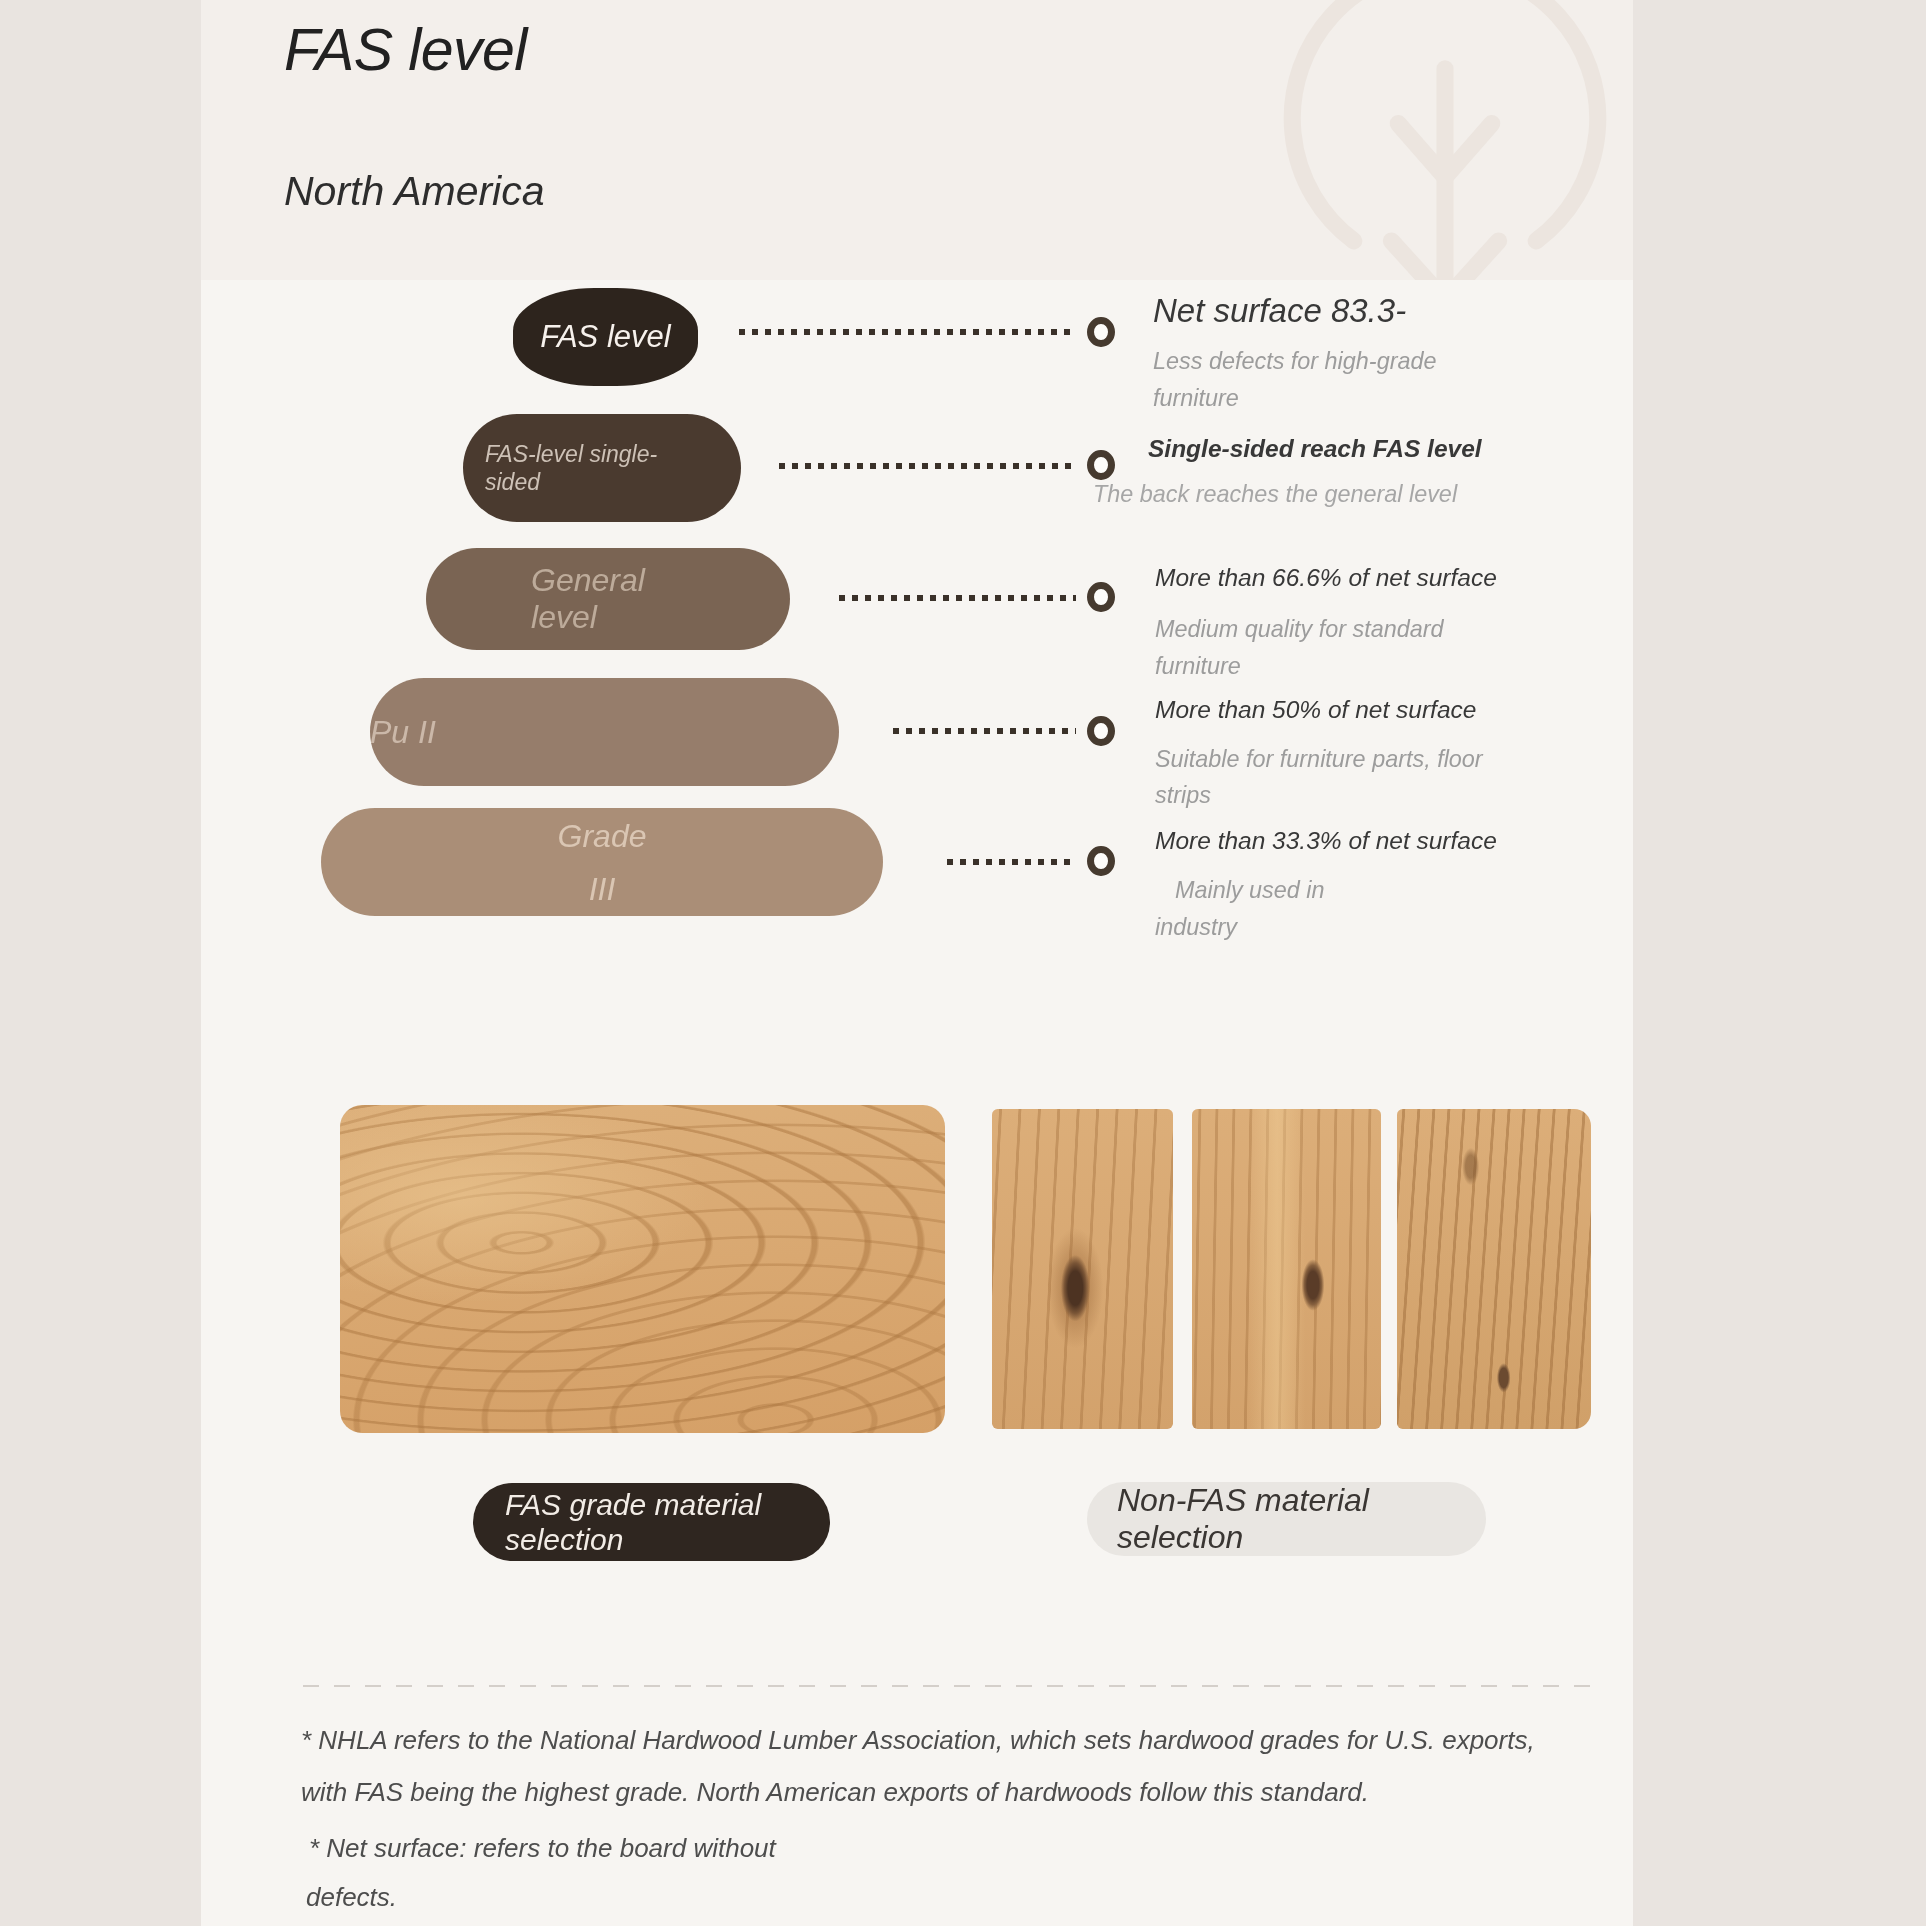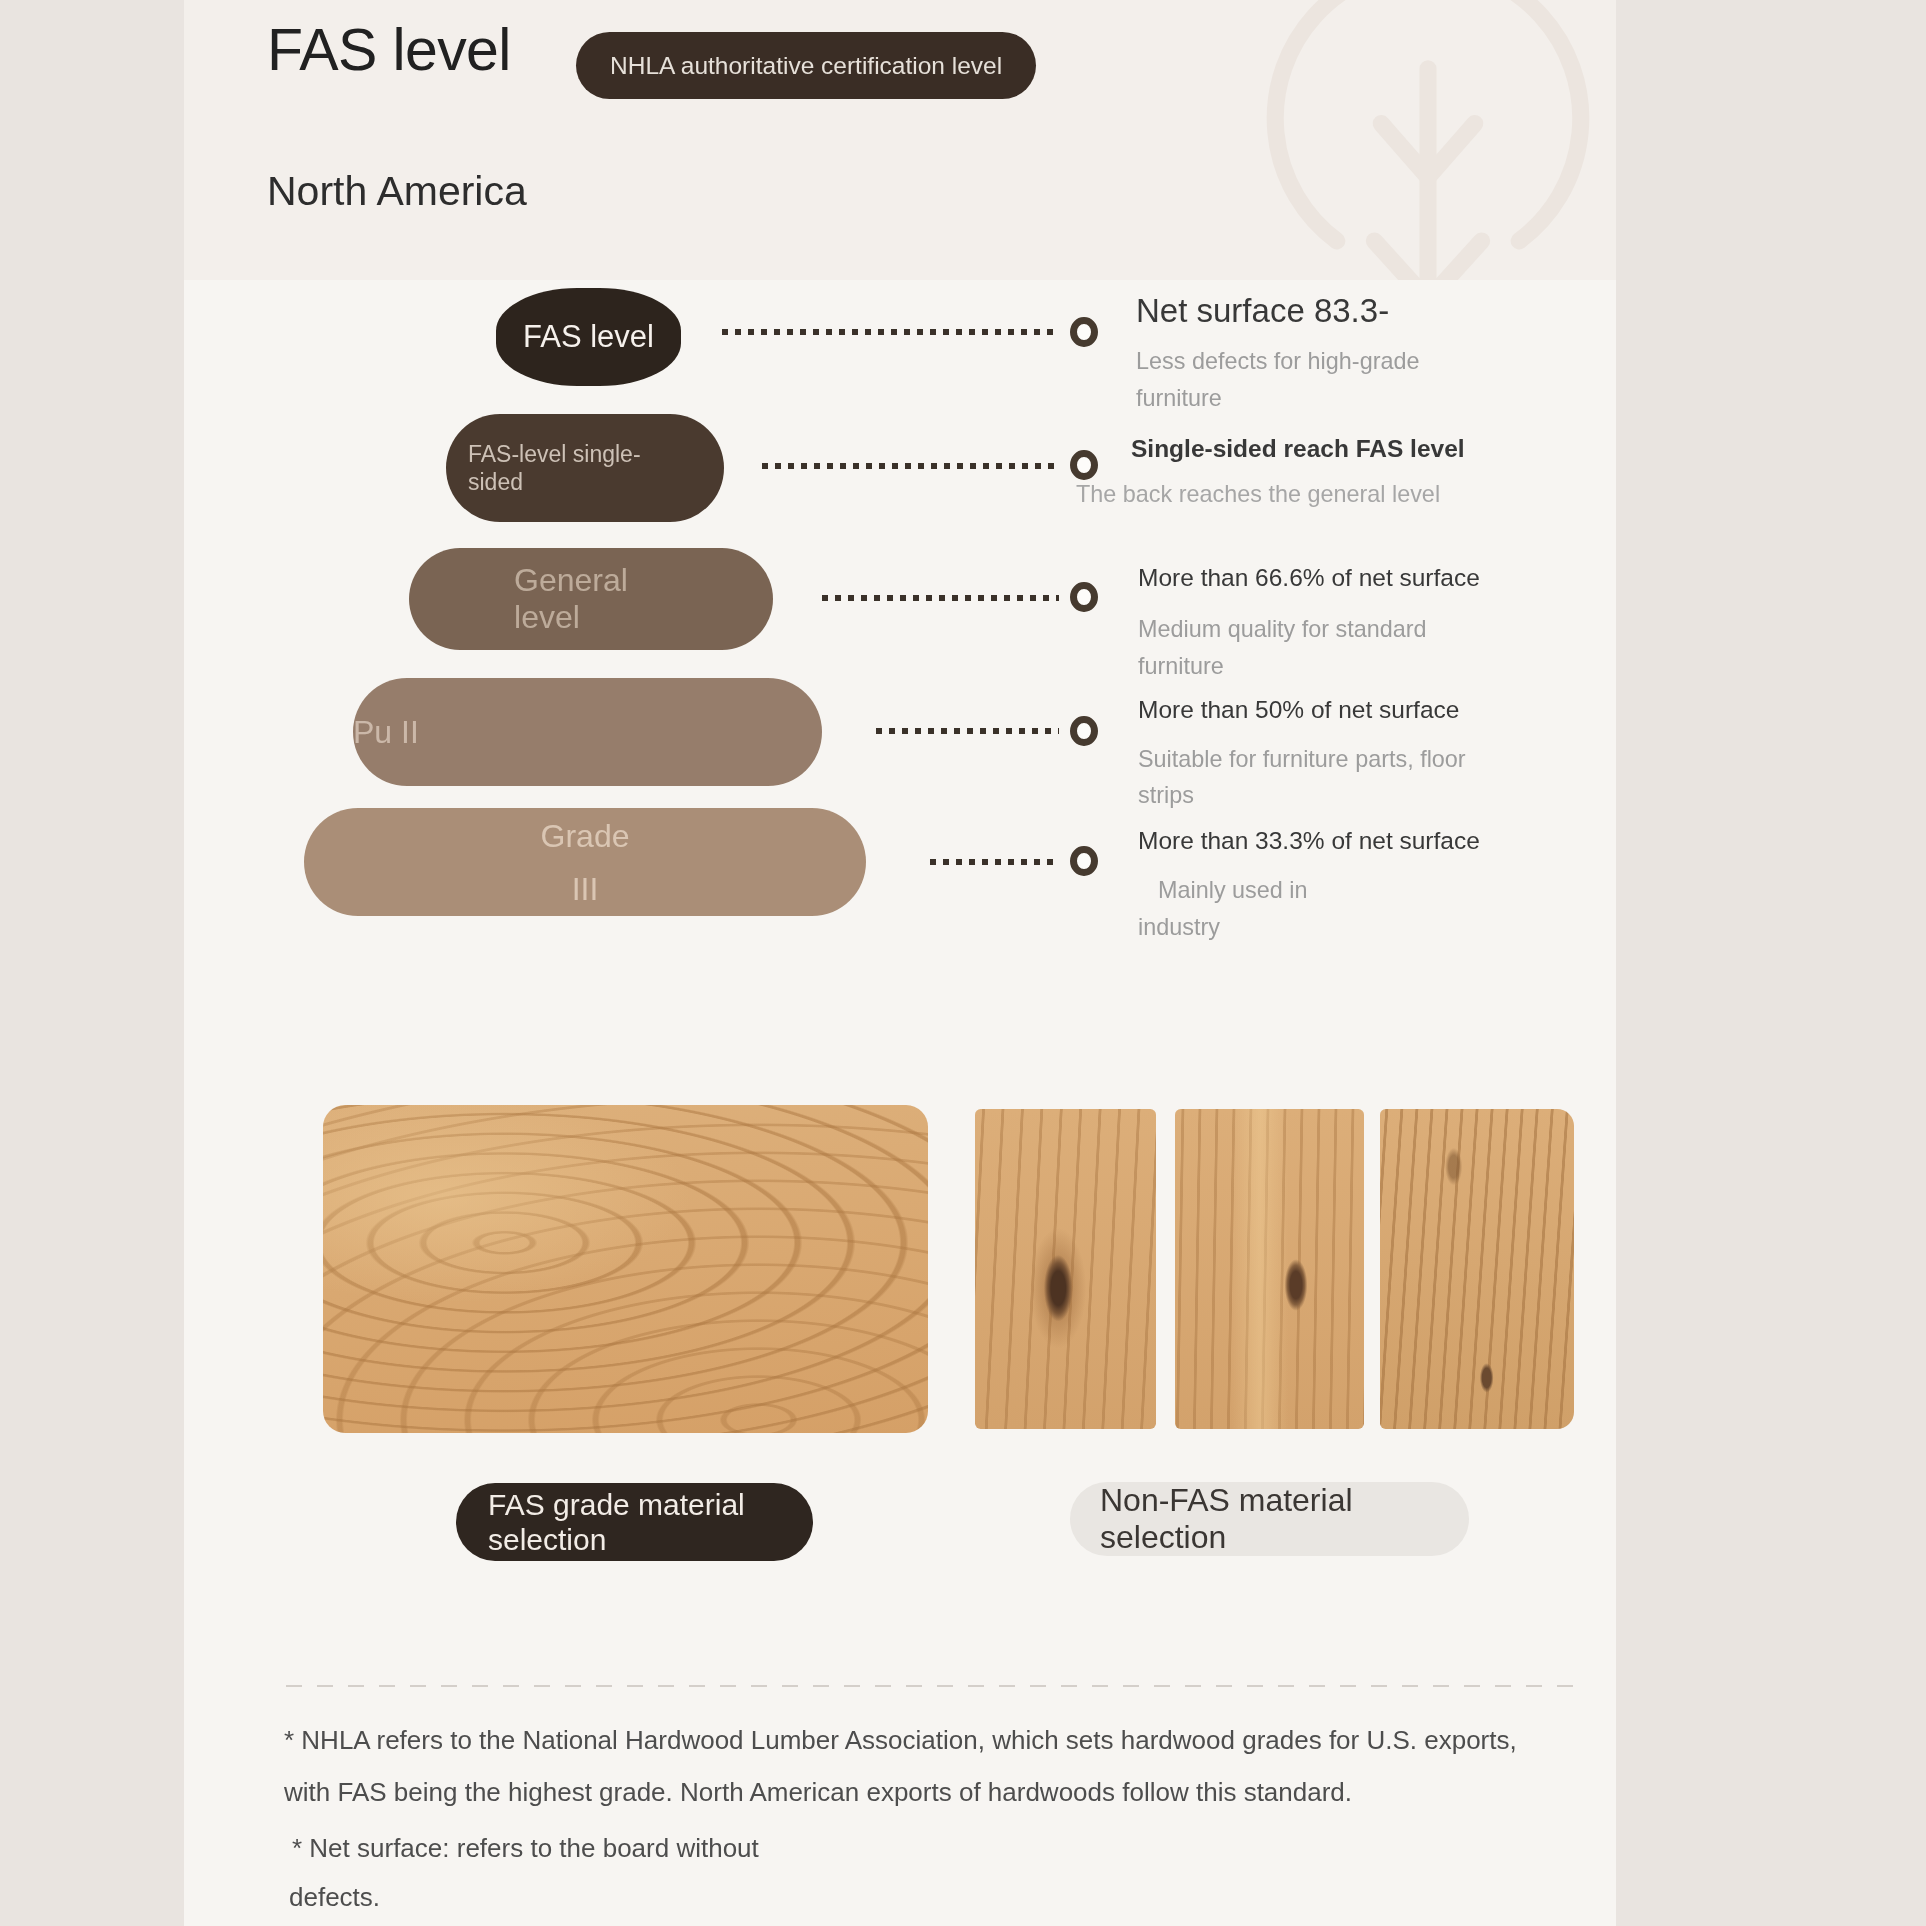--- a/index.html
+++ b/index.html
@@ -1,18 +1,18 @@
 <!DOCTYPE html>
 <html style="font-size:9px"><head>
 <meta charset="utf-8">
 <style>
   html,body{margin:0;padding:0;}
   .canvas{position:relative;width:1926px;height:1926px;background:#e9e4e0;overflow:hidden;
           font-family:"Liberation Sans", sans-serif;}
-  .panel{position:absolute;left:184px;top:0;width:1432px;height:1926px;background:#f7f5f2;}
+  .panel{position:absolute;left:201px;top:0;width:1432px;height:1926px;background:#f7f5f2;font-style:italic;}
   .abs{position:absolute;}
   .nowrap{white-space:nowrap;}
 
   
   .header{position:absolute;left:0;top:0;width:100%;height:280px;background:#f3efeb;overflow:hidden;}
   .tree-svg{position:absolute;left:1073px;top:-51px;width:342px;height:479px;}
   .page-title{left:83px;top:16px;font-size:59px;font-weight:500;color:#212121;letter-spacing:-0.6px;}
   .badge{left:392px;top:32px;height:67px;border-radius:34px;background:#3a2d25;
          color:#e6e0d9;font-size:24.5px;line-height:67px;padding:0 34px;}
   .subtitle{left:83px;top:119px;font-size:41px;line-height:48px;color:#2d2d2d;font-weight:400;}
@@ -116,21 +116,20 @@
     <div class="header">
       <svg class="tree-svg" viewBox="0 0 600 840">
         <g fill="none" stroke="#ece5df" stroke-width="30" stroke-linecap="round">
           <path d="M 140,512 A 268,268 0 1 1 460,512"></path>
           <line x1="300" y1="210" x2="300" y2="800"></line>
           <path d="M 300,400 L 218,306 M 300,400 L 382,306"></path>
           <path d="M 300,616 L 206,512 M 300,616 L 394,512"></path>
         </g>
       </svg>
       <div class="abs page-title nowrap">FAS level</div>
-      <div class="abs badge nowrap">NHLA authoritative certification level</div>
       <div class="abs subtitle">
         <br>
         <span>North America</span>
       </div>
     </div>
 
     <div class="pill p1">
       <span>FAS level</span>
     </div>
     <div class="pill p3">

